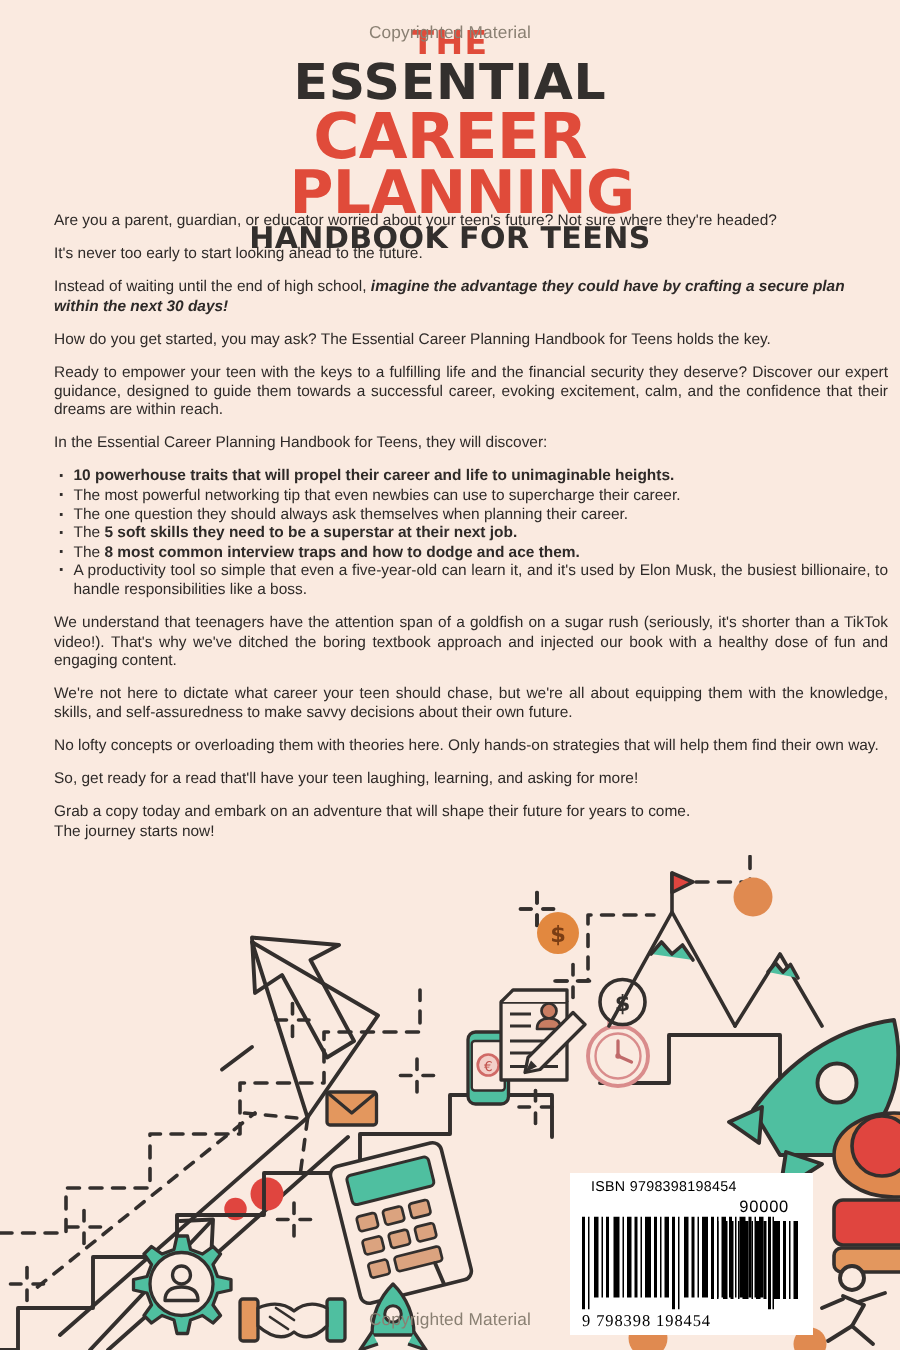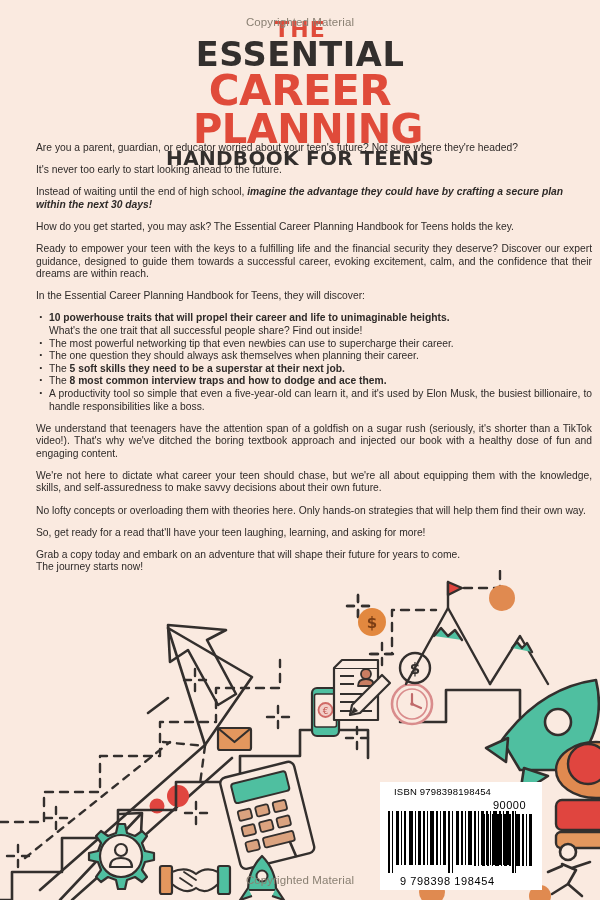--- a/index.html
+++ b/index.html
@@ -142,22 +142,22 @@
     right: 16px; top: 17px;
     font-family: "Liberation Sans", sans-serif;
     font-size: 11px;
     color: #000;
     letter-spacing: .5px;
   }
   .bc-bars { position: absolute; left: 8px; top: 29px; }
   .bc-bars2 { position: absolute; right: 10px; top: 32px; }
   .bc-digits {
     position: absolute;
-    left: 20px; bottom: 3px;
-    font-family: Liberation Sans, sans-serif;
+    left: 8px; bottom: 3px;
+    font-family: Liberation Serif, serif;
     font-size: 11px;
     color: #000;
     letter-spacing: .6px;
     white-space: nowrap;
   }
 </style>
 </head>
 <body>
 
 <div class="page">
@@ -355,21 +355,20 @@
     <p>Are you a parent, guardian, or educator worried about your teen's future? Not sure where they're headed?</p>
     <p>It's never too early to start looking ahead to the future.</p>
     <p><span>Instead of waiting until the end of high school, </span><i>imagine the advantage they could have by crafting a secure plan within the next 30 days!</i></p>
     <p>How do you get started, you may ask? The Essential Career Planning Handbook for Teens holds the key.</p>
     <p class="just">Ready to empower your teen with the keys to a fulfilling life and the financial security they deserve? Discover our expert guidance, designed to guide them towards a successful career, evoking excitement, calm, and the confidence that their dreams are within reach.</p>
     <p>In the Essential Career Planning Handbook for Teens, they will discover:</p>
 
     <ul class="benefits">
       <li>
         <b>10 powerhouse traits that will propel their career and life to unimaginable heights.</b>
-        <span class="sub">What's the one trait that all successful people share? Find out inside!</span>
       </li>
       <li>
         <span>The most powerful networking tip that even newbies can use to supercharge their career.</span>
       </li>
       <li>
         <span>The one question they should always ask themselves when planning their career.</span>
       </li>
       <li>
         <span>The </span><b>5 soft skills they need to be a superstar at their next job.</b>
       </li>

